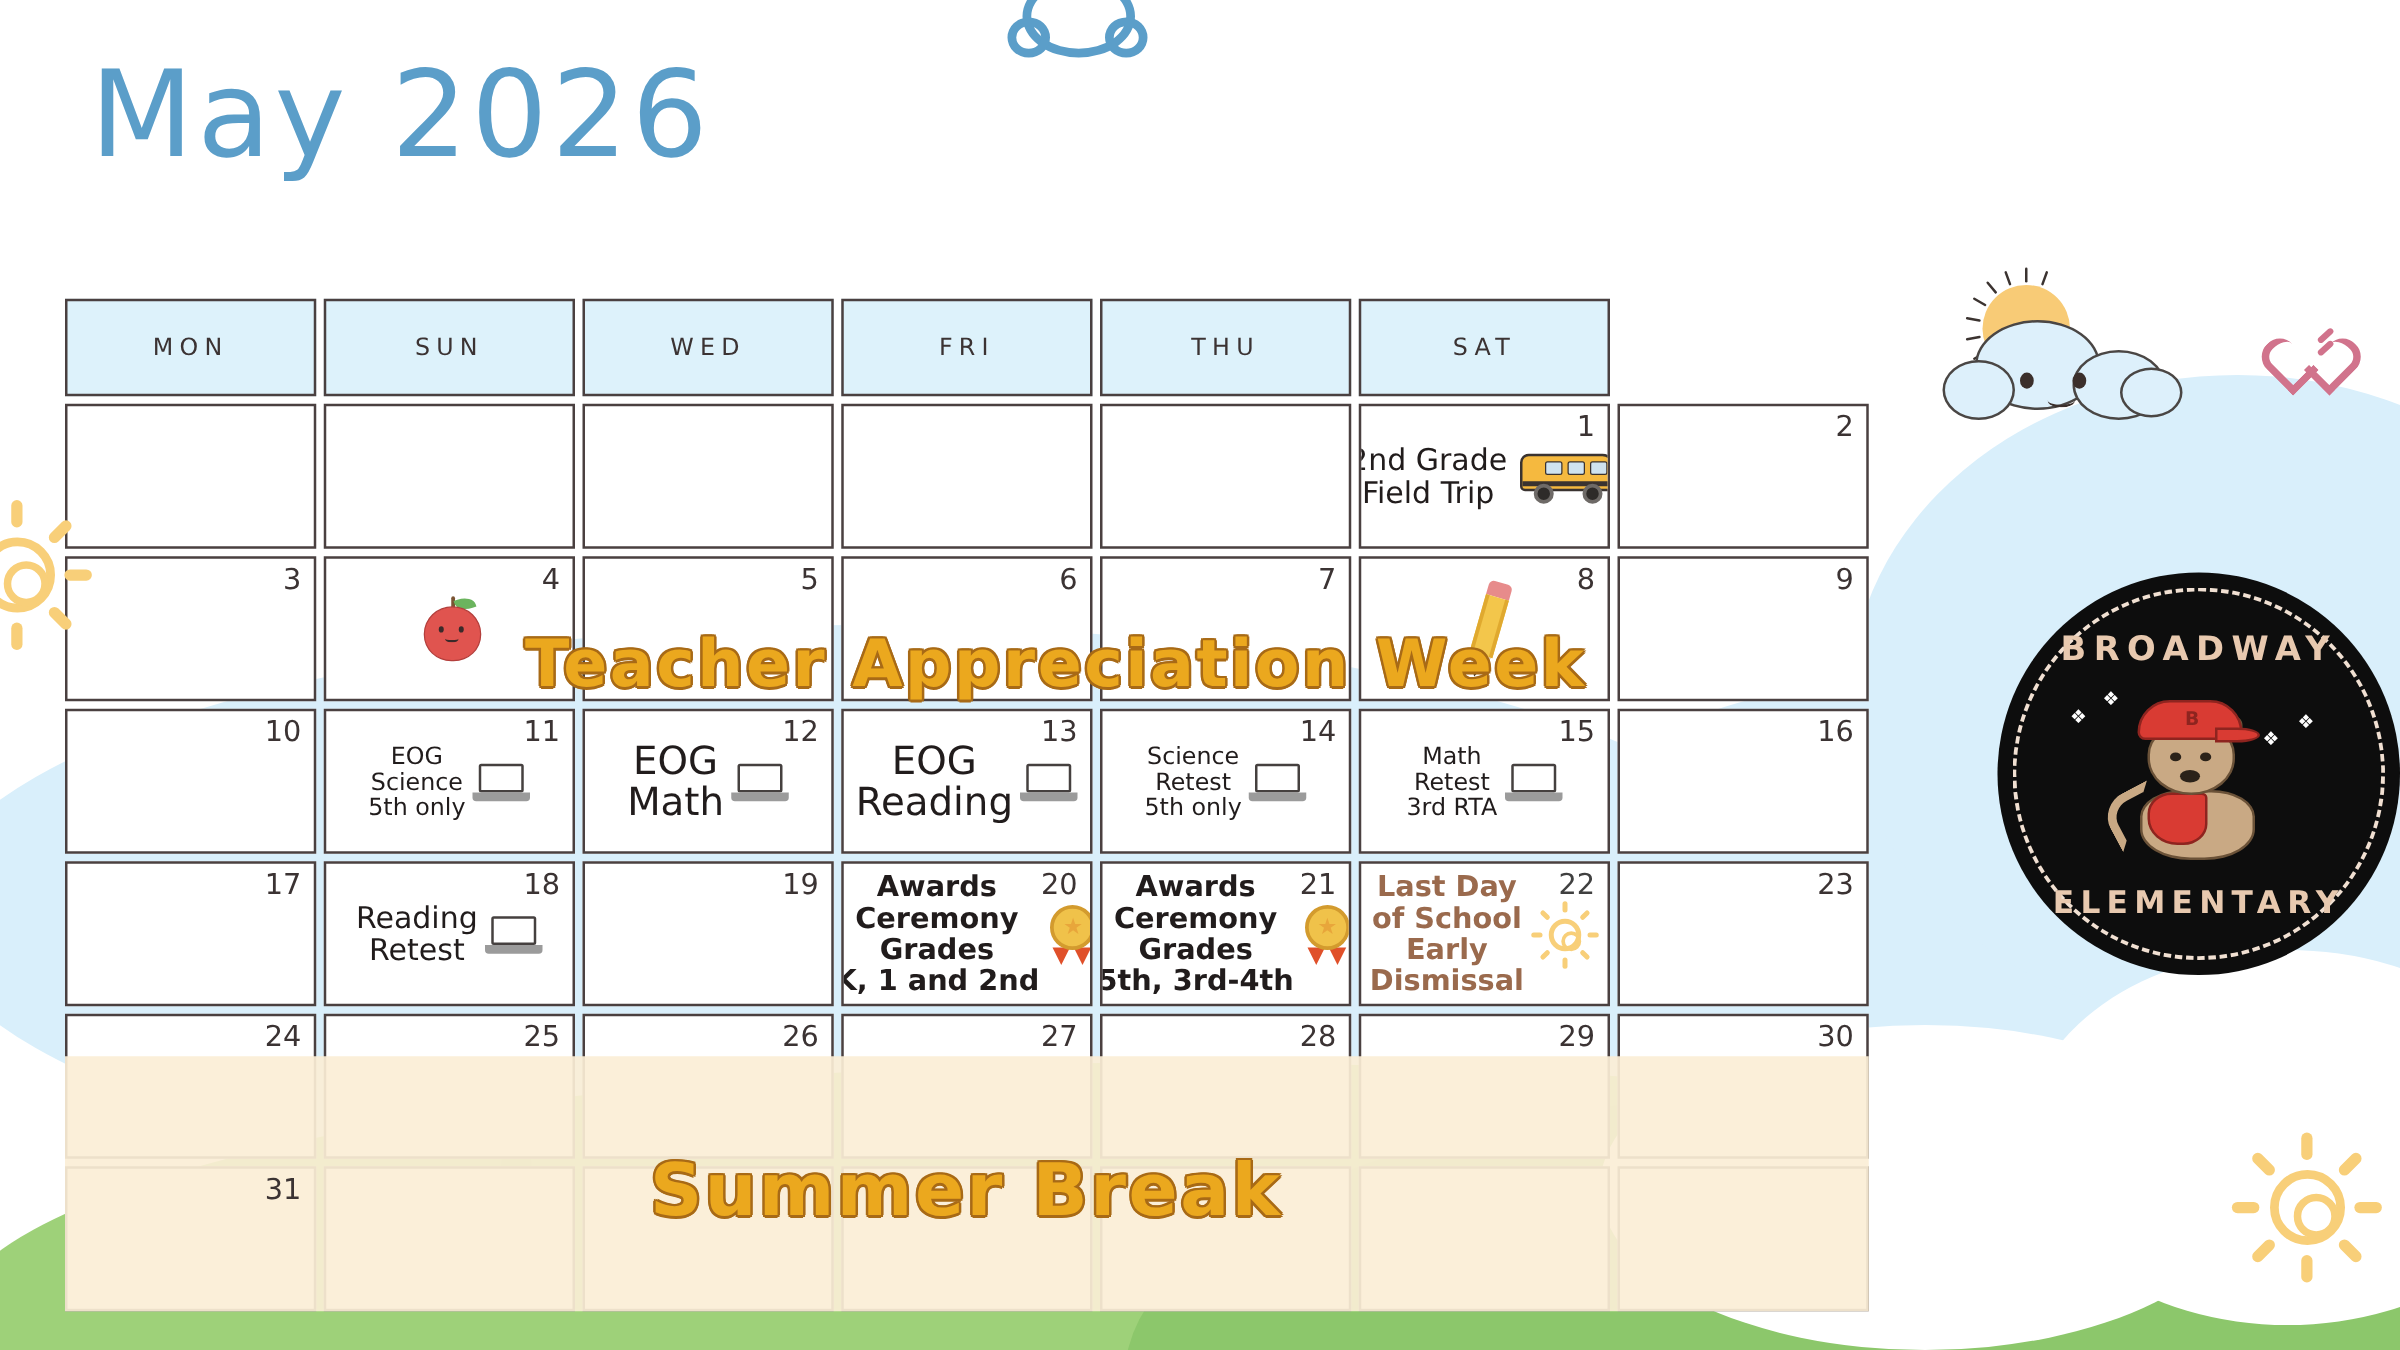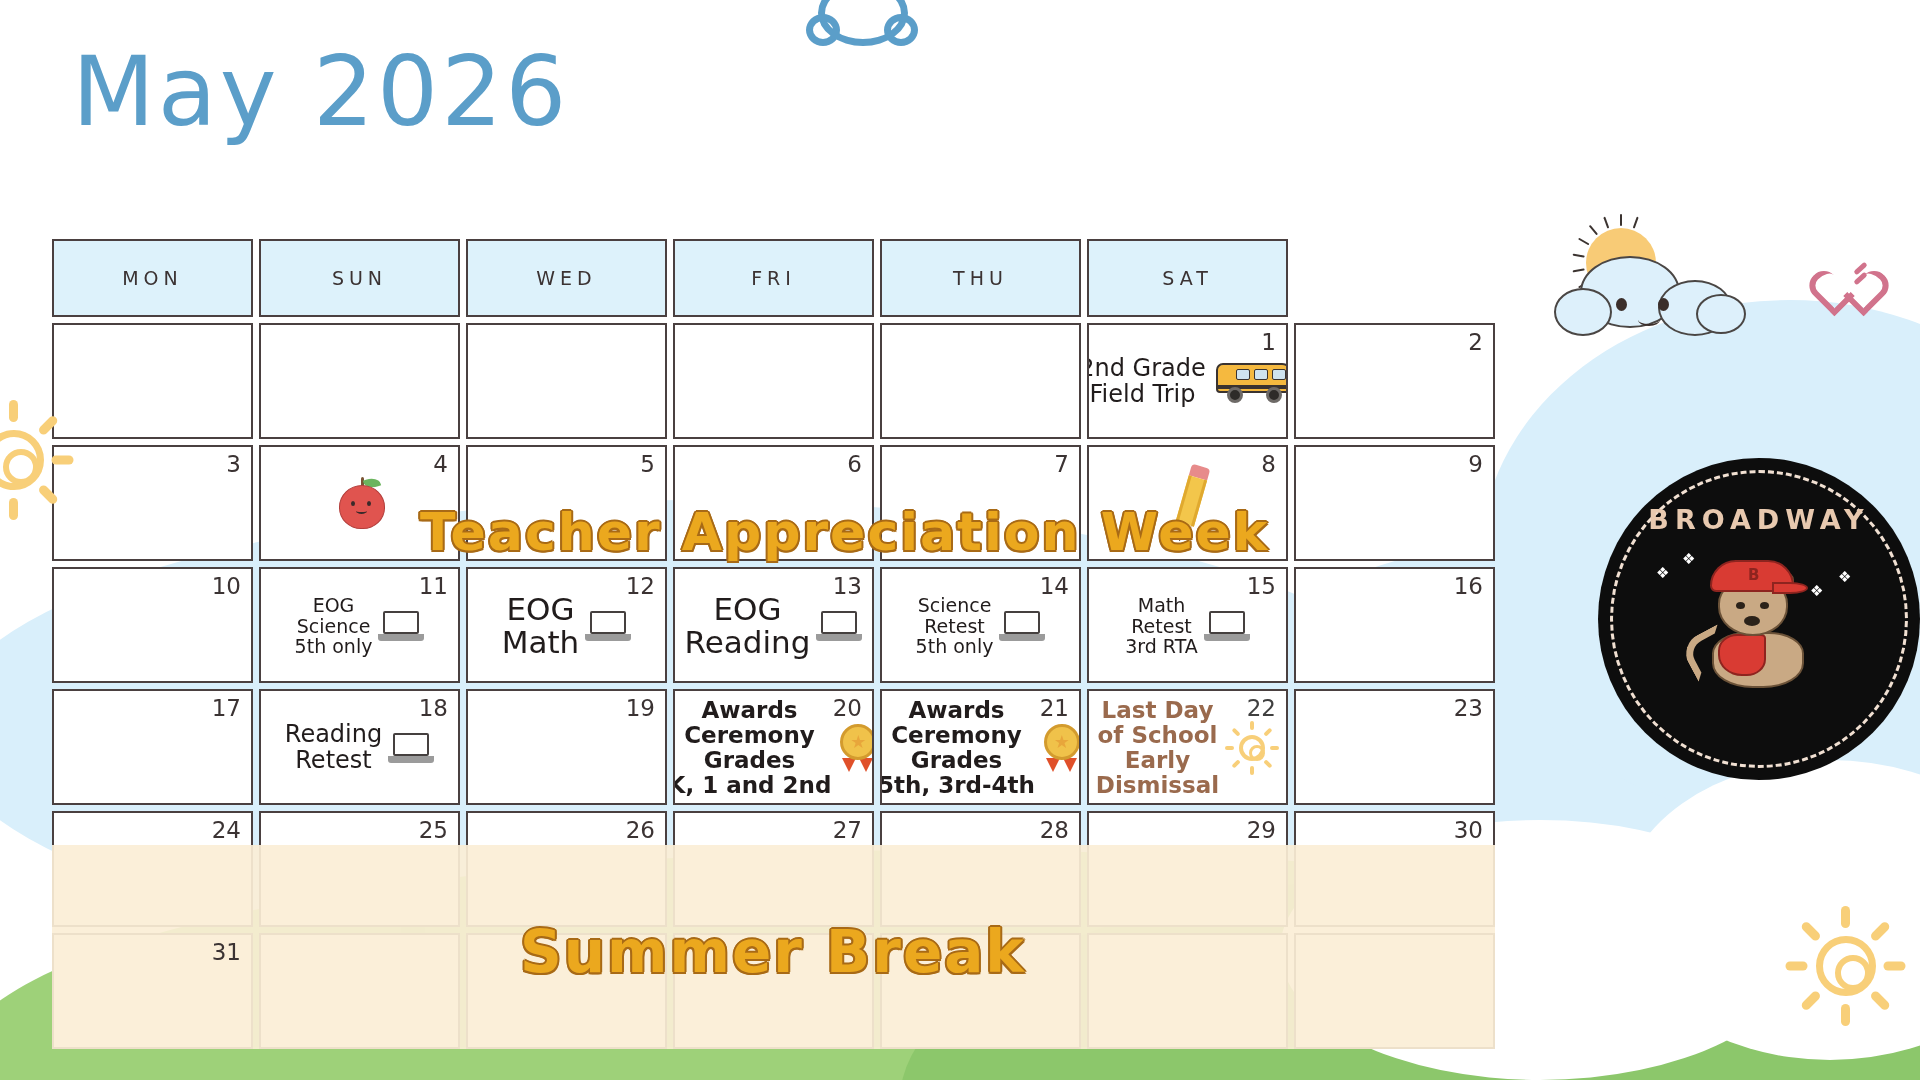--- a/index.html
+++ b/index.html
@@ -492,20 +492,21 @@
   <div class="heart deco">
     <div class="hl"></div>
     <div class="hr"></div>
     <div class="hs" style="left:27px; top:14px;"></div>
     <div class="hs" style="left:27px; top:24px;"></div>
   </div>
 
   <div class="logo">
     <div class="dashring"></div>
     <div class="top-text">BROADWAY</div>
+    <div class="bot-text">ELEMENTARY</div>
     <div class="mascot">
       <div class="m-tail"></div>
       <div class="m-body"></div>
       <div class="m-shirt"></div>
       <div class="m-ear l"></div>
       <div class="m-ear r"></div>
       <div class="m-head"></div>
       <div class="m-eye l"></div>
       <div class="m-eye r"></div>
       <div class="m-nose"></div>

